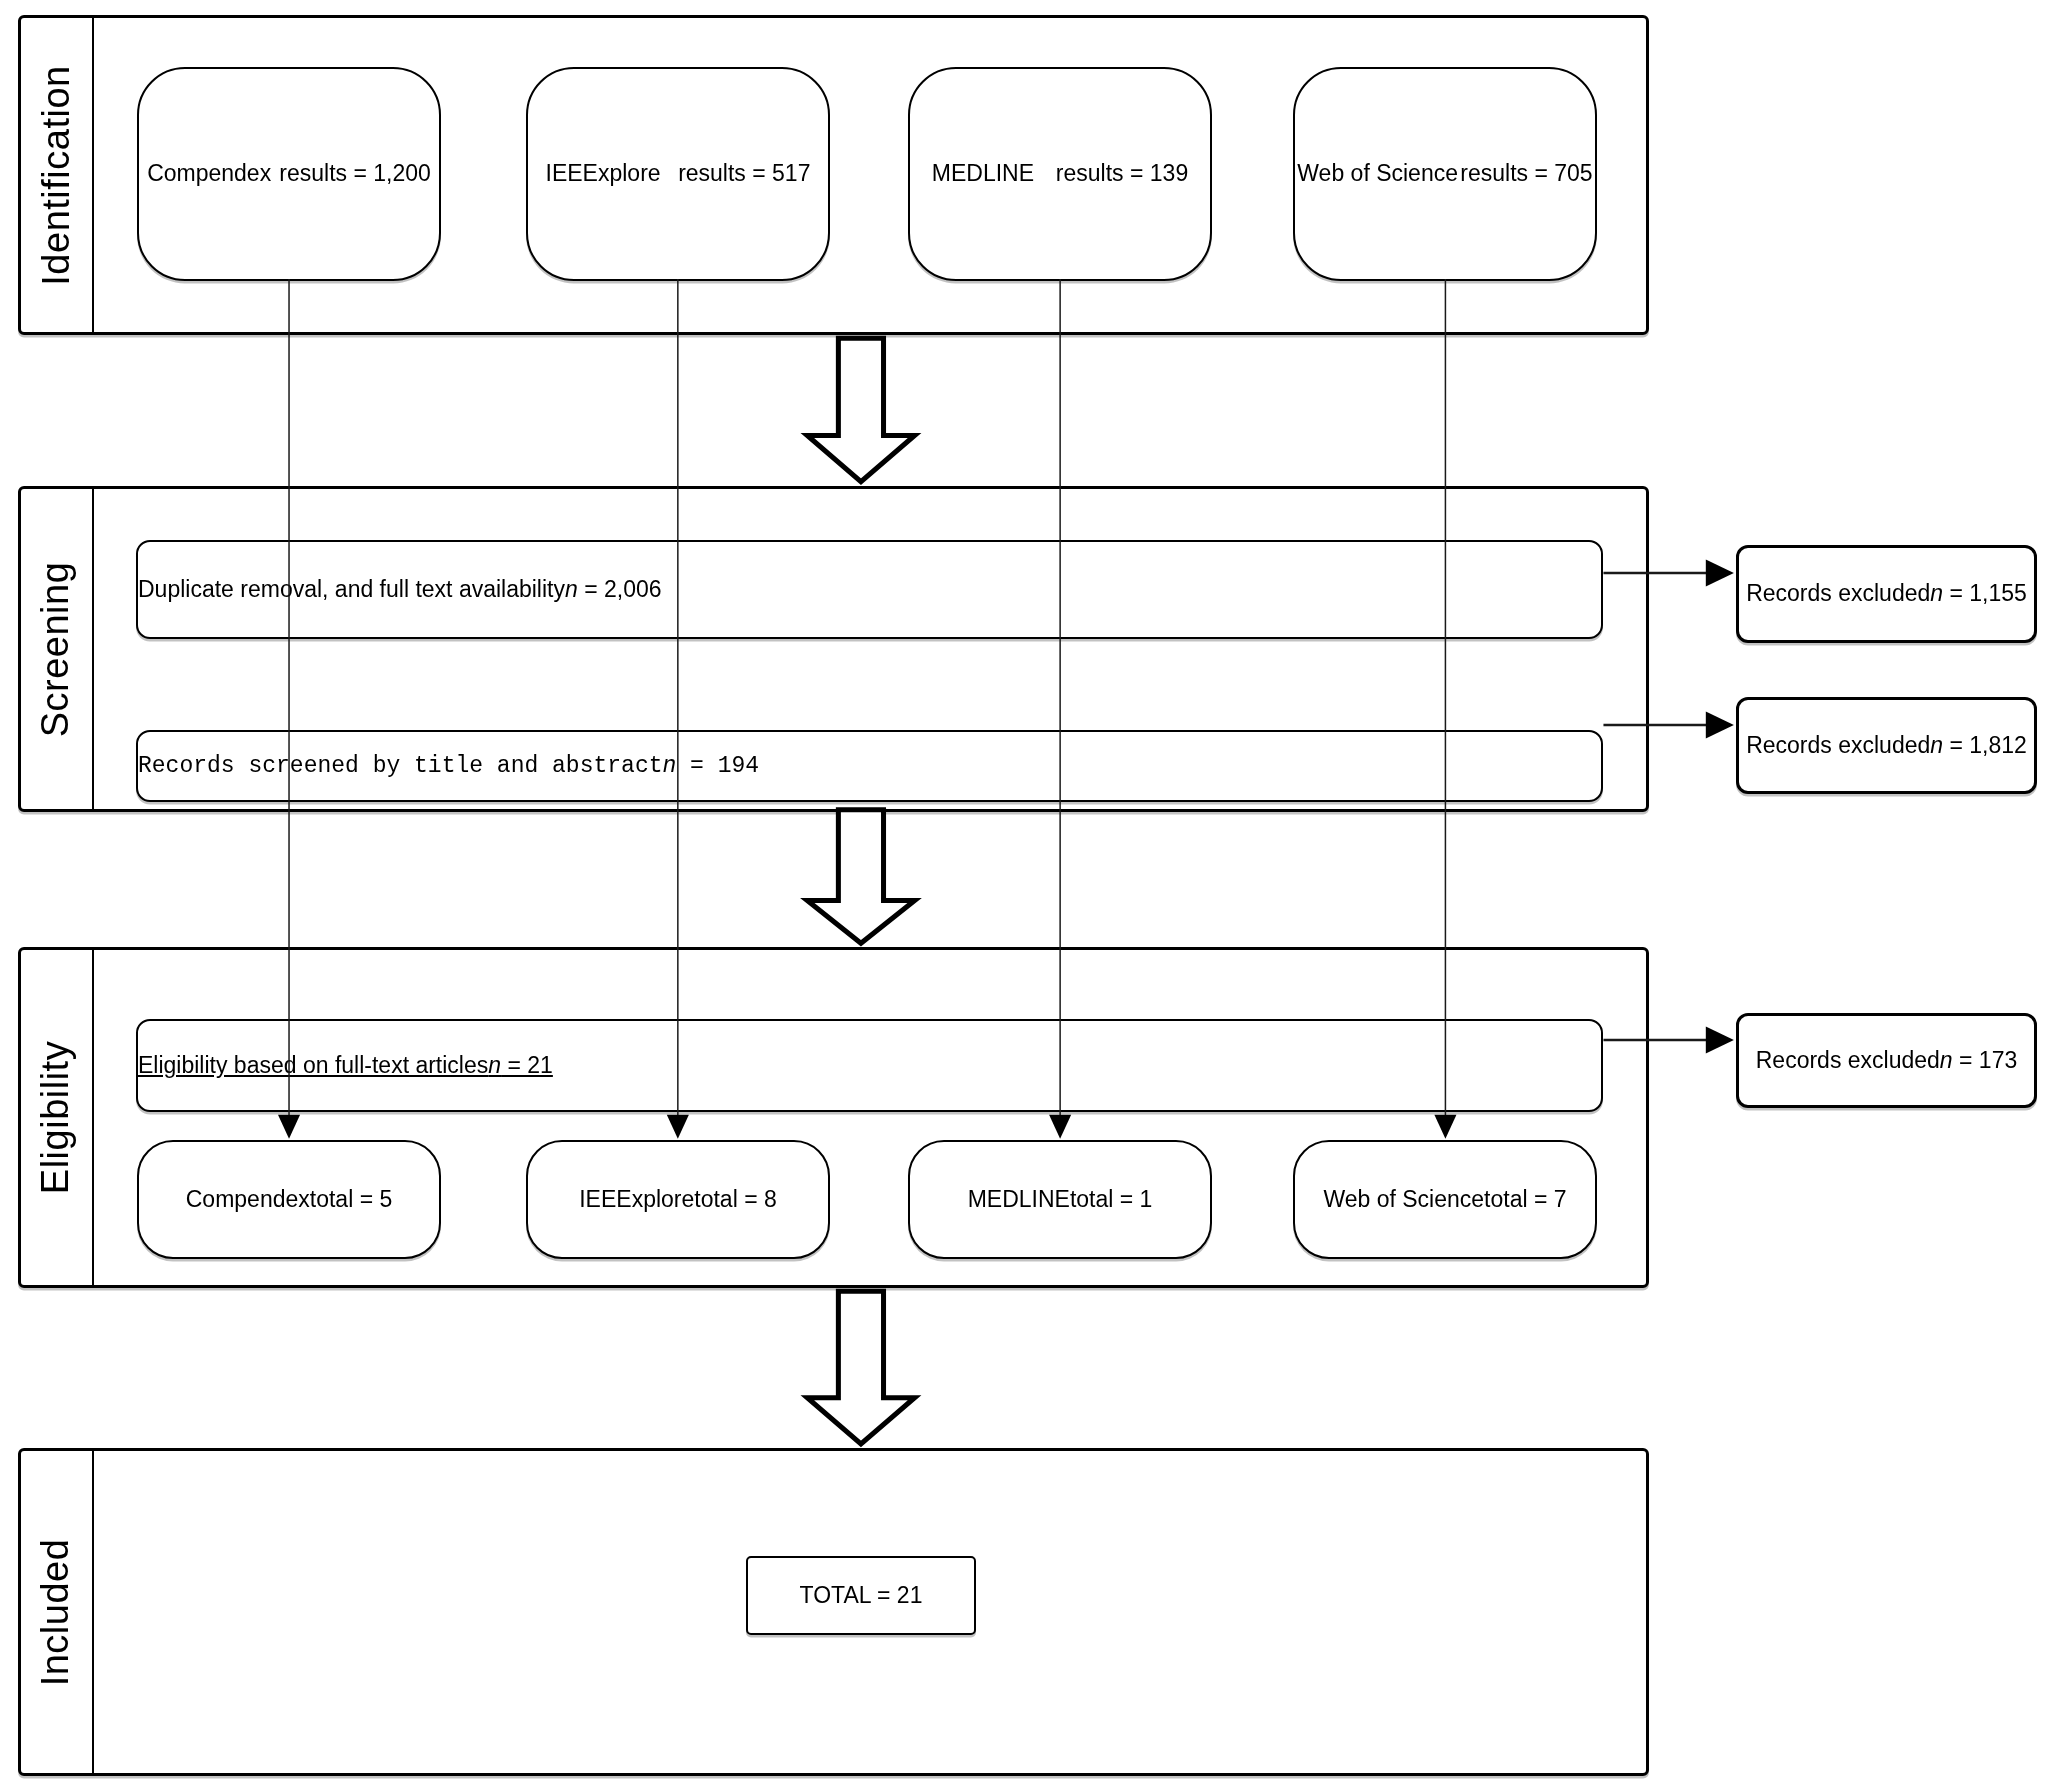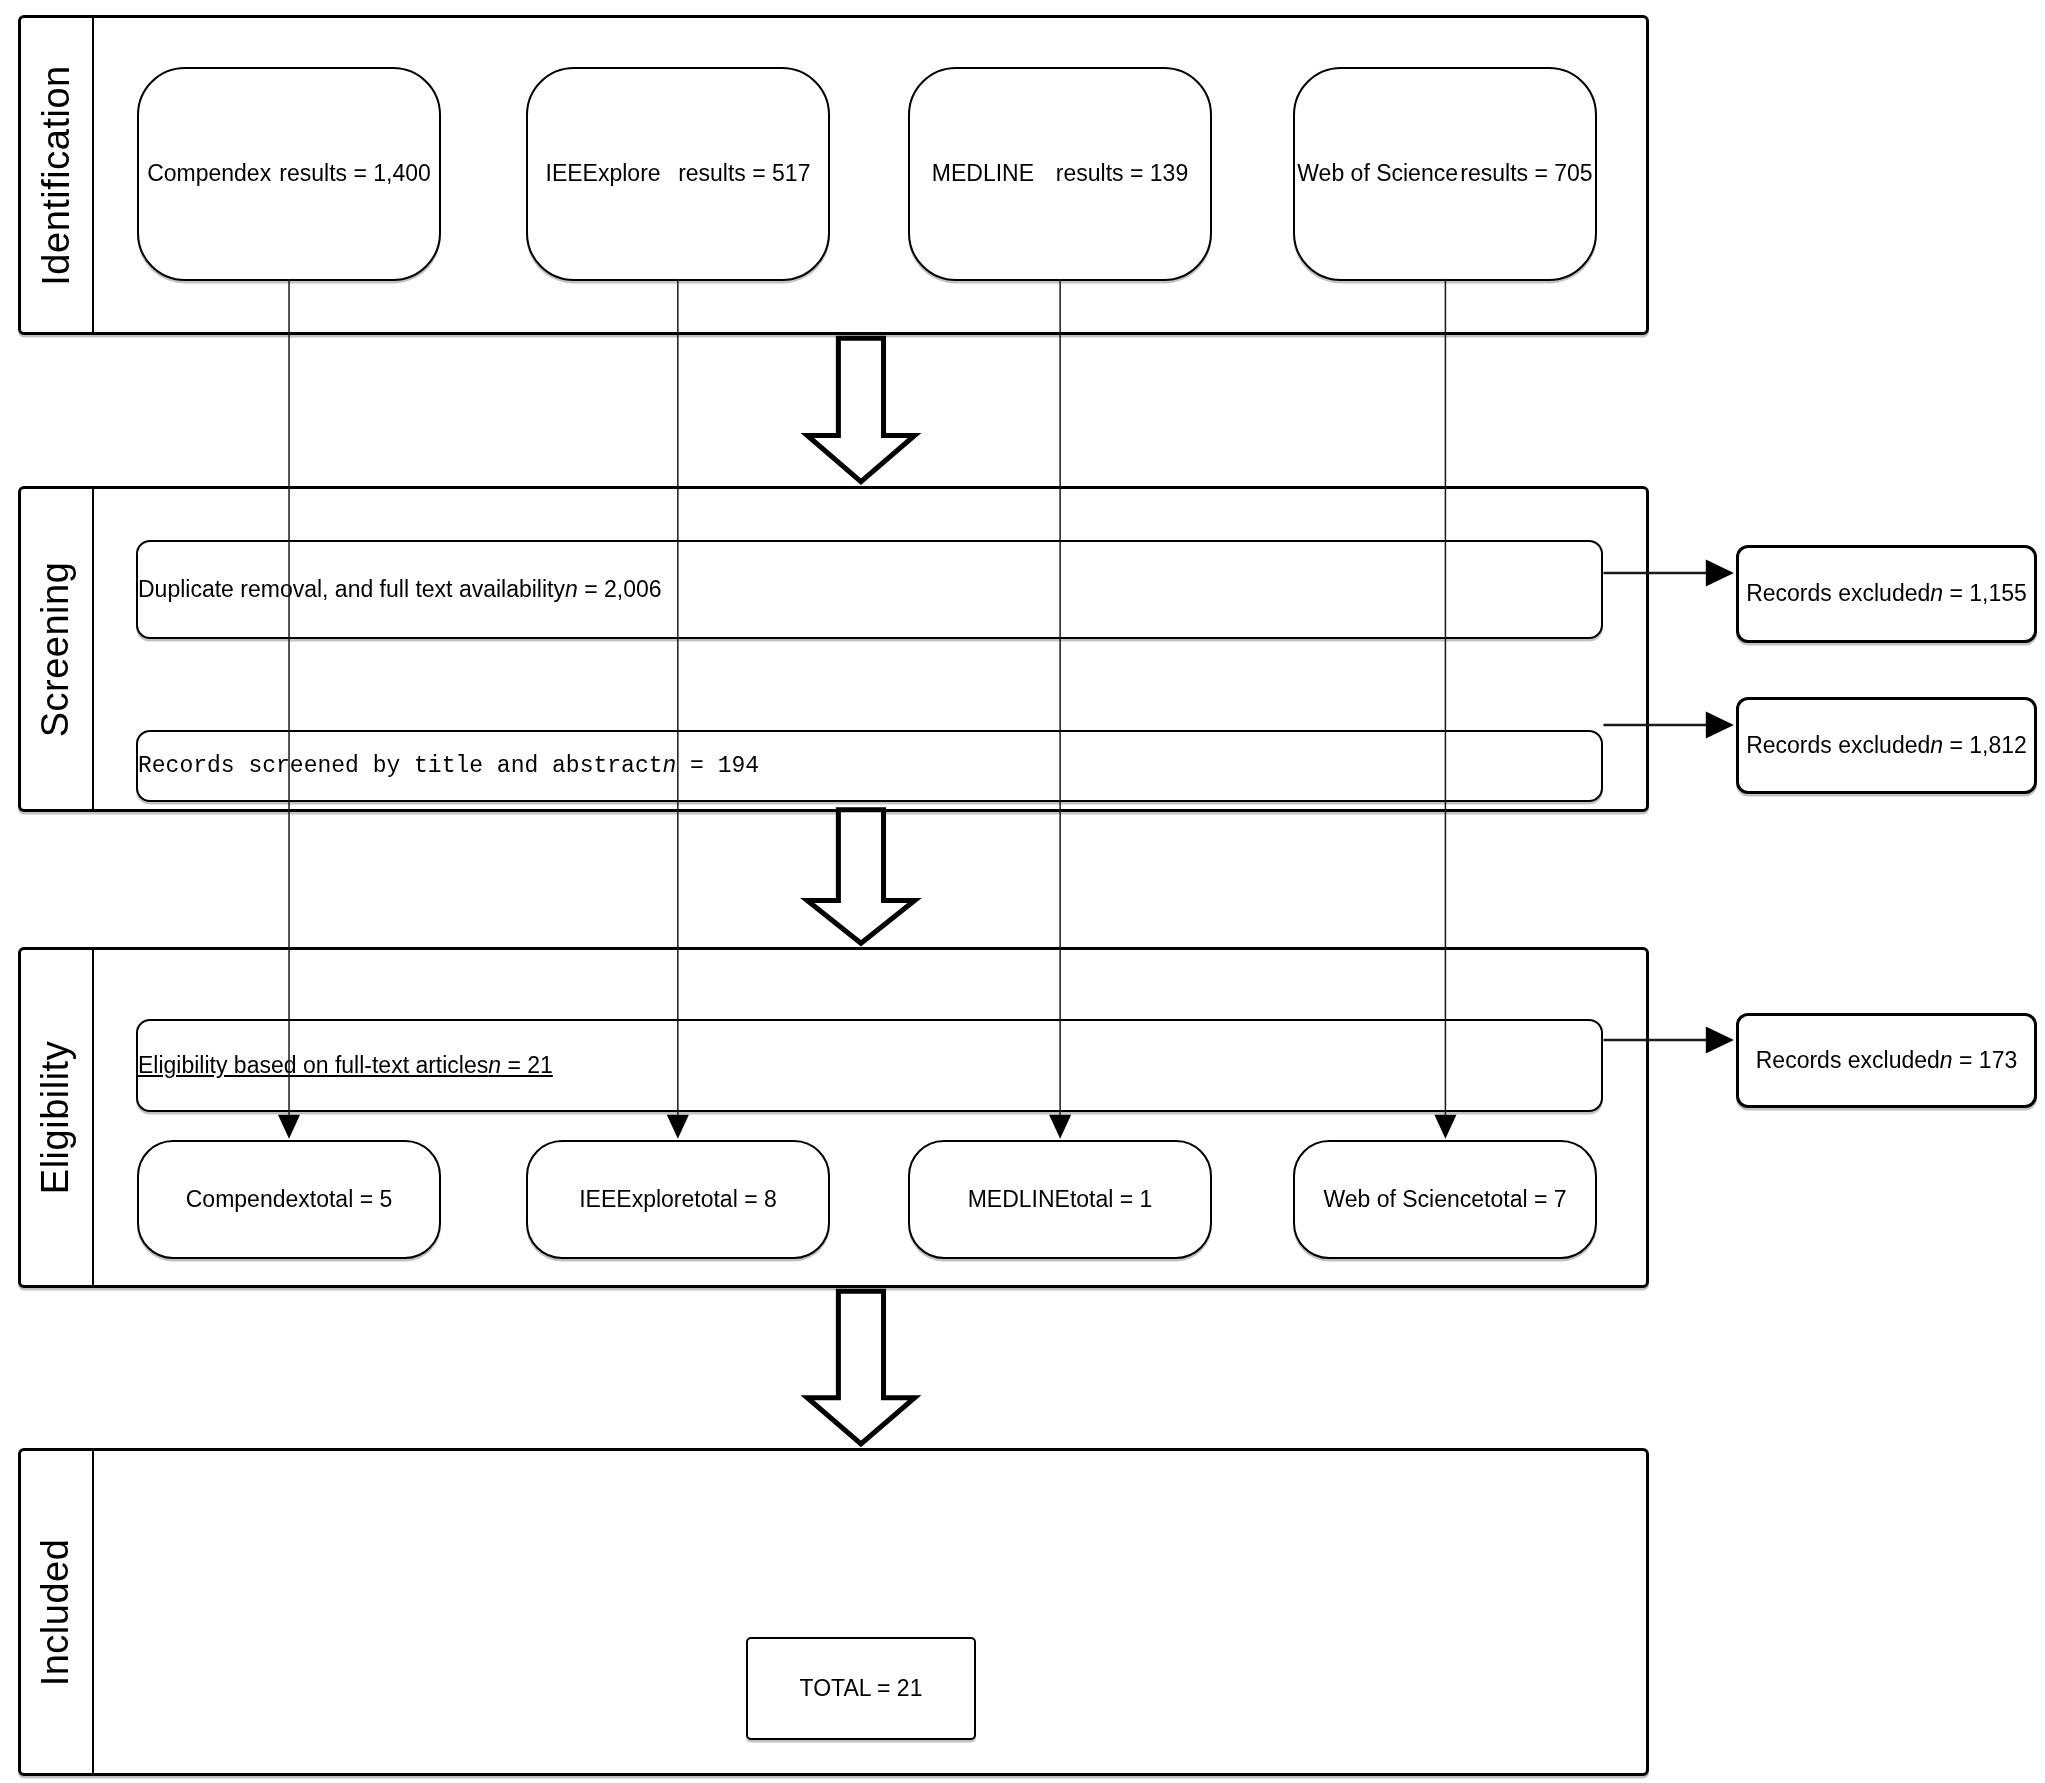--- a/index.html
+++ b/index.html
@@ -67,21 +67,21 @@
   }
   .excluded-box{
     left:1736px;width:301px;
     border-width:3px;
     border-radius:12px;
     justify-content:center;
     line-height:1.55;
     margin-top:21px;
   }
   .grand-total-box{
-    left:746px;top:1637px;width:230px;height:103px;
+    left:746px;top:1556px;width:230px;height:79px;
     border-radius:5px;
     justify-content:center;
   }
   .nline i{font-style:italic;}
   
   #overlay{
     position:absolute;left:0;top:0;width:2046px;height:1784px;
     z-index:3;pointer-events:none;
   }
 </style>
@@ -113,21 +113,21 @@
 
   <div class="section" style="top:1448px;height:328px;">
     <div class="phase-strip">
       <span class="phase-label">Included</span>
     </div>
     <div class="phase-divider"></div>
   </div>
 
   <div class="box source-box" style="left:137px;">
     <span>Compendex</span>
-    <span>results = 1,400</span>
+    <span>results = 1,200</span>
   </div>
   <div class="box source-box" style="left:526px;">
     <span>IEEExplore</span>
     <span>results = 517</span>
   </div>
   <div class="box source-box" style="left:908px;">
     <span>MEDLINE</span>
     <span>results = 139</span>
   </div>
   <div class="box source-box" style="left:1293px;">

